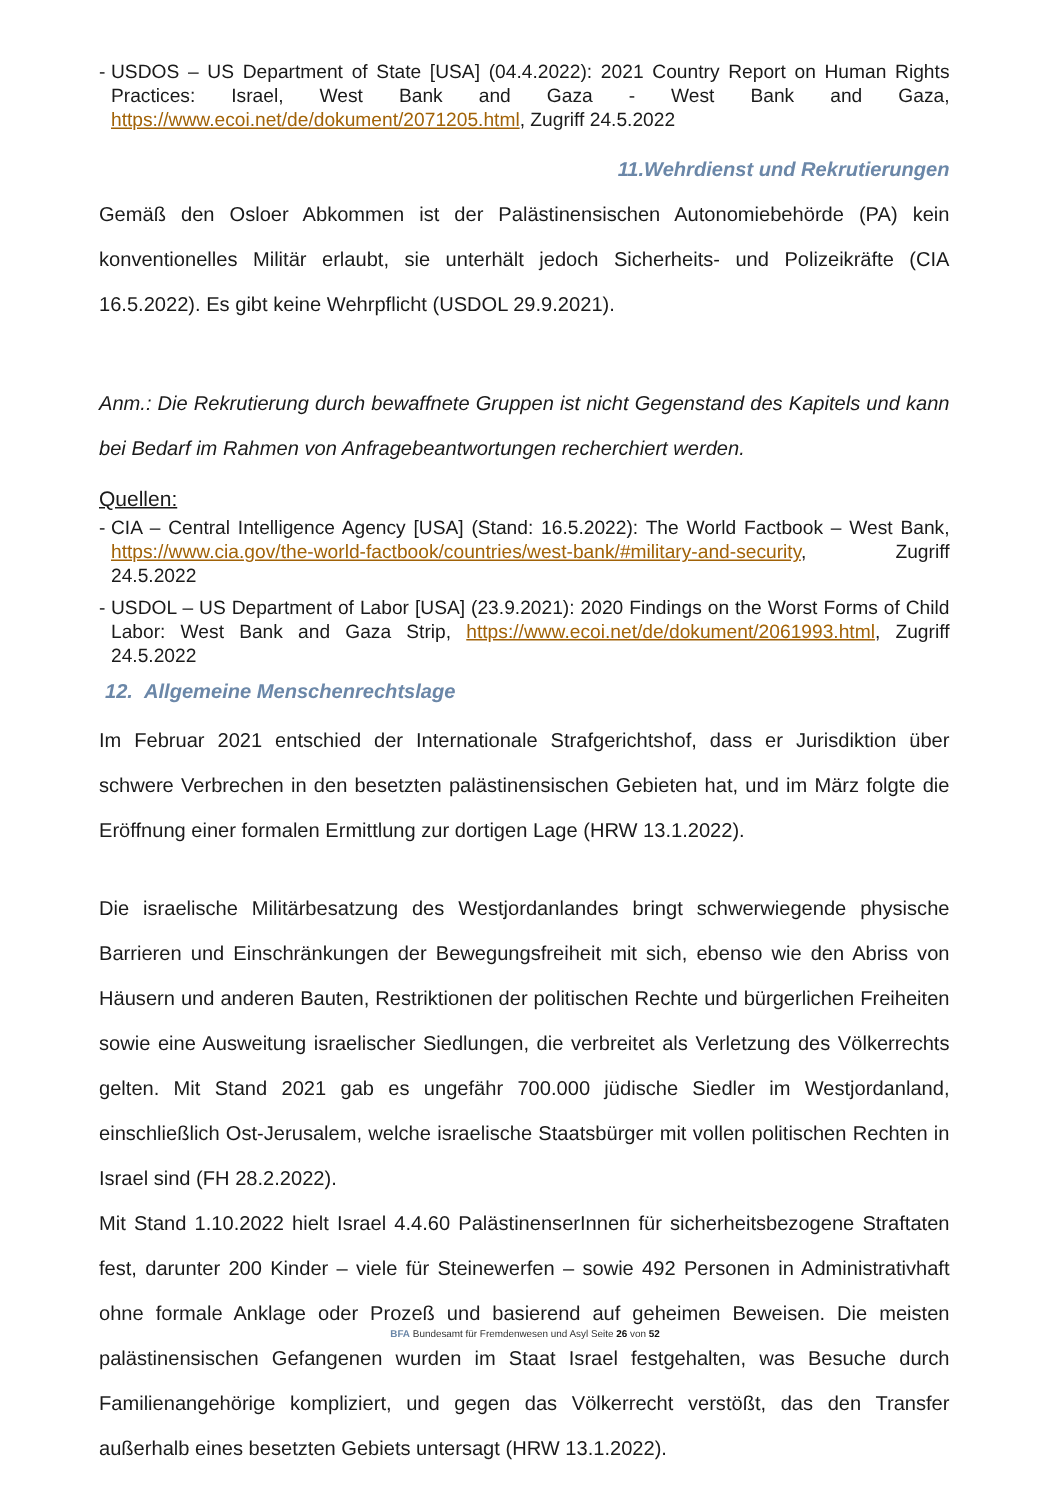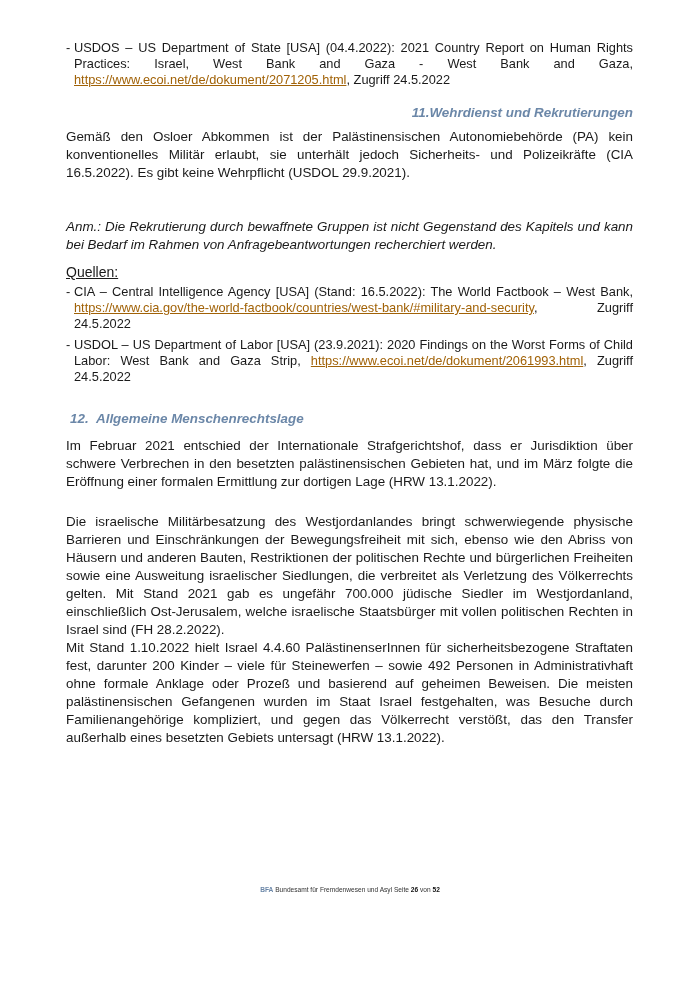--- a/index.html
+++ b/index.html
@@ -51,21 +51,21 @@
       color: #6b87a8;
       margin: 0;
       padding-left: 4px;
     }
     .heading .num {
       display: inline-block;
       width: 26px;
     }
     .para {
       font-size: 13.4px;
-      line-height: 18px;
+      line-height: 30px;
       text-align: justify;
       margin: 0;
     }
     .para.italic { font-style: italic; }
     .quellen-label {
       font-size: 14px;
       text-decoration: underline;
       margin: 0;
     }
     .footer {
@@ -109,21 +109,21 @@
       <span>CIA – Central Intelligence Agency [USA] (Stand: 16.5.2022): The World Factbook – West Bank,</span>
       <a class="src-link" href="#">https://www.cia.gov/the-world-factbook/countries/west-bank/#military-and-security</a><span>, Zugriff 24.5.2022</span>
     </li>
     <li class="src-item">
       <span class="dash">-</span>
       <span>USDOL – US Department of Labor [USA] (23.9.2021): 2020 Findings on the Worst Forms of Child Labor: West Bank and Gaza Strip,</span>
       <a class="src-link" href="#">https://www.ecoi.net/de/dokument/2061993.html</a><span>, Zugriff 24.5.2022</span>
     </li>
   </ul>
 
-  <h2 class="heading" style="margin-top:26px;">
+  <h2 class="heading" style="margin-top:8px;">
     <span class="num">12.</span><span>Allgemeine Menschenrechtslage</span>
   </h2>
 
   <p class="para" style="margin-top:11px;">Im Februar 2021 entschied der Internationale Strafgerichtshof, dass er Jurisdiktion über schwere Verbrechen in den besetzten palästinensischen Gebieten hat, und im März folgte die Eröffnung einer formalen Ermittlung zur dortigen Lage (HRW 13.1.2022).</p>
 
   <p class="para" style="margin-top:22px;">Die israelische Militärbesatzung des Westjordanlandes bringt schwerwiegende physische Barrieren und Einschränkungen der Bewegungsfreiheit mit sich, ebenso wie den Abriss von Häusern und anderen Bauten, Restriktionen der politischen Rechte und bürgerlichen Freiheiten sowie eine Ausweitung israelischer Siedlungen, die verbreitet als Verletzung des Völkerrechts gelten. Mit Stand 2021 gab es ungefähr 700.000 jüdische Siedler im Westjordanland, einschließlich Ost-Jerusalem, welche israelische Staatsbürger mit vollen politischen Rechten in Israel sind (FH 28.2.2022).</p>
 
   <p class="para">Mit Stand 1.10.2022 hielt Israel 4.4.60 PalästinenserInnen für sicherheitsbezogene Straftaten fest, darunter 200 Kinder – viele für Steinewerfen – sowie 492 Personen in Administrativhaft ohne formale Anklage oder Prozeß und basierend auf geheimen Beweisen. Die meisten palästinensischen Gefangenen wurden im Staat Israel festgehalten, was Besuche durch Familienangehörige kompliziert, und gegen das Völkerrecht verstößt, das den Transfer außerhalb eines besetzten Gebiets untersagt (HRW 13.1.2022).</p>
 
 </div>

